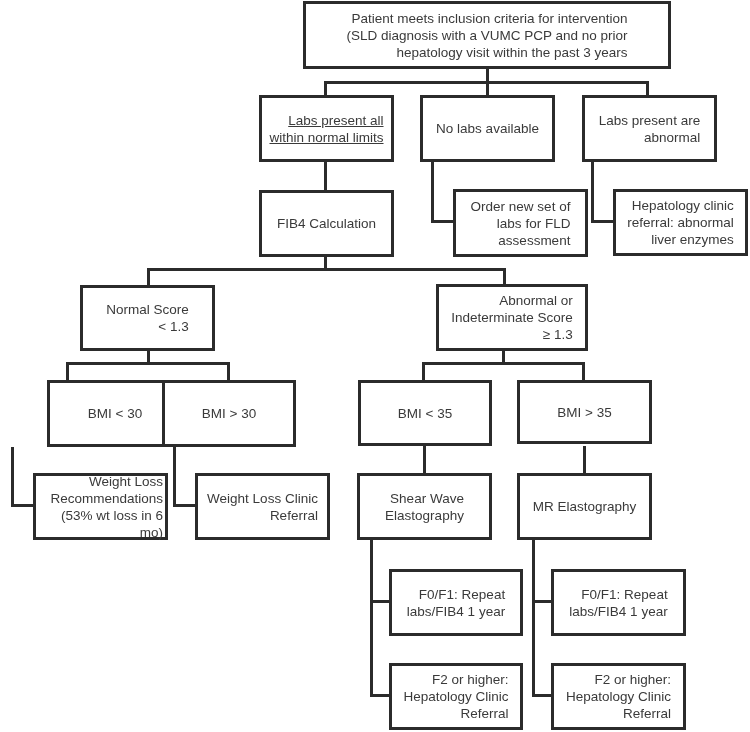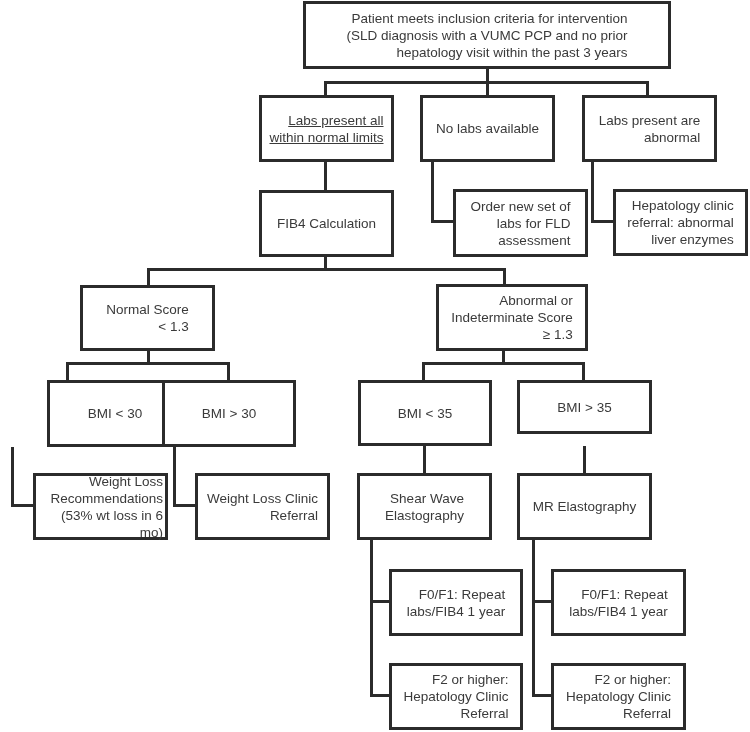--- a/index.html
+++ b/index.html
@@ -62,21 +62,21 @@
 
   <div class="node" style="left:80px;  top:285px; width:135px; height:66px;">Normal Score
 &lt; 1.3</div>
   <div class="node" style="left:436px; top:284px; width:152px; height:67px;">Abnormal or
 Indeterminate Score
 ≥ 1.3</div>
 
   <div class="node" style="left:-1px;  top:380px; width:136px; height:67px;margin-left:48px;">BMI &lt; 30</div>
   <div class="node" style="left:162px; top:380px; width:134px; height:67px;">BMI &gt; 30</div>
   <div class="node" style="left:358px; top:380px; width:134px; height:66px;">BMI &lt; 35</div>
-  <div class="node" style="left:517px; top:380px; width:135px; height:54px;">BMI &gt; 35</div>
+  <div class="node" style="left:517px; top:380px; width:135px; height:64px;">BMI &gt; 35</div>
 
   <div class="node" style="left:33px;  top:473px; width:135px; height:67px;">Weight Loss
 Recommendations
 (53% wt loss in 6 mo)</div>
   <div class="node" style="left:195px; top:473px; width:135px; height:67px;">Weight Loss Clinic
 Referral</div>
   <div class="node" style="left:357px; top:473px; width:135px; height:67px;">Shear Wave
 Elastography</div>
   <div class="node" style="left:517px; top:473px; width:135px; height:67px;">MR Elastography</div>
 

